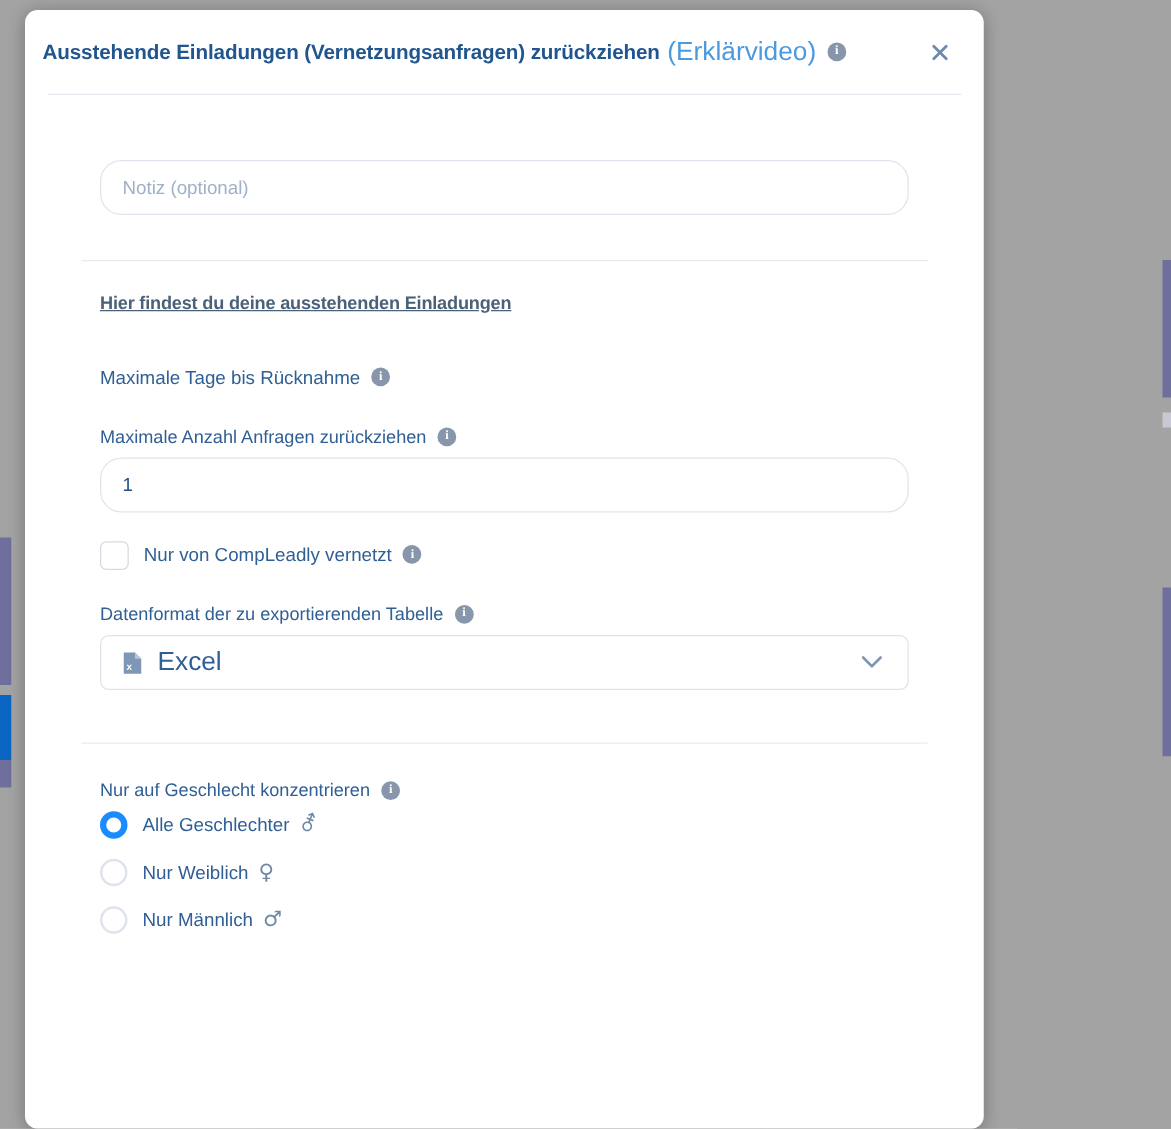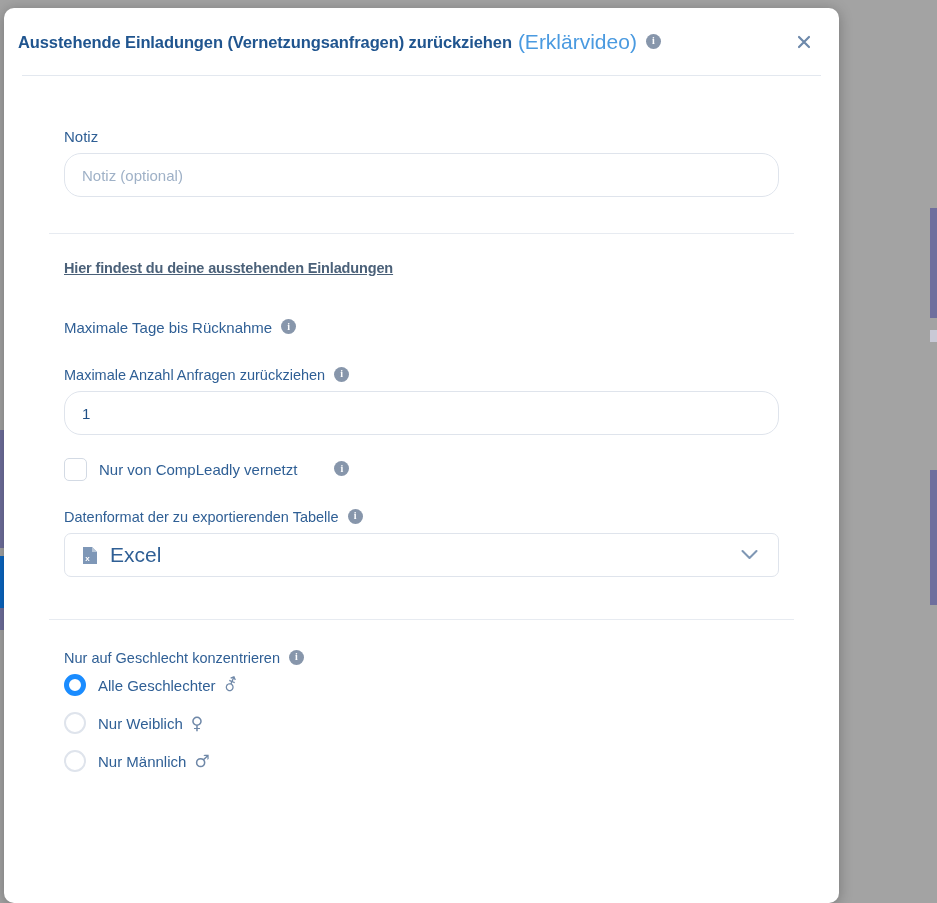--- a/index.html
+++ b/index.html
@@ -24,23 +24,23 @@
   .bg-bar {
     position: absolute;
     background: #6f6f9d;
   }
   .bg-bar.accent { background: #0a66c2; }
   .bg-bar.light  { background: #c9c9d6; }
 
   
   #modal {
     position: absolute;
-    left: 4px;
+    left: 20px;
     top: 8px;
-    width: 835px;
+    width: 767px;
     height: 895px;
     background: #ffffff;
     border-radius: 10px;
     box-shadow: 0 2px 14px rgba(0,0,0,.28);
     overflow: hidden;
   }
 
   
   #modal-header {
     position: relative;
@@ -171,21 +171,20 @@
     background: #fff;
     cursor: pointer;
     flex: 0 0 auto;
   }
   .check-label {
     font-size: 15px;
     color: #2f5f95;
     margin-left: 12px;
     display: flex;
     align-items: center;
-    gap: 28px;
   }
 
   
   .select-box {
     position: relative;
     box-sizing: border-box;
     width: 100%;
     height: 44px;
     border: 1px solid #dfe4ec;
     border-radius: 7px;
@@ -274,21 +273,20 @@
     <div id="close-btn">
       <svg width="14" height="14" viewBox="0 0 14 14">
         <path d="M2 2 L12 12 M12 2 L2 12" stroke="#6d89ab" stroke-width="2.2" stroke-linecap="round" fill="none"></path>
       </svg>
     </div>
   </div>
 
   <div id="modal-body">
 
     <div class="field-block" style="padding-top:52px;">
-      <div class="field-label">Notiz</div>
       <input class="text-input" type="text" placeholder="Notiz (optional)" style="">
     </div>
 
     <div class="divider" style="margin-top:36px;"></div>
 
     <div style="padding:26px 60px 0;">
       <div class="center-link">Hier findest du deine ausstehenden Einladungen</div>
     </div>
 
     <div class="field-block" style="padding-top:43px;">

